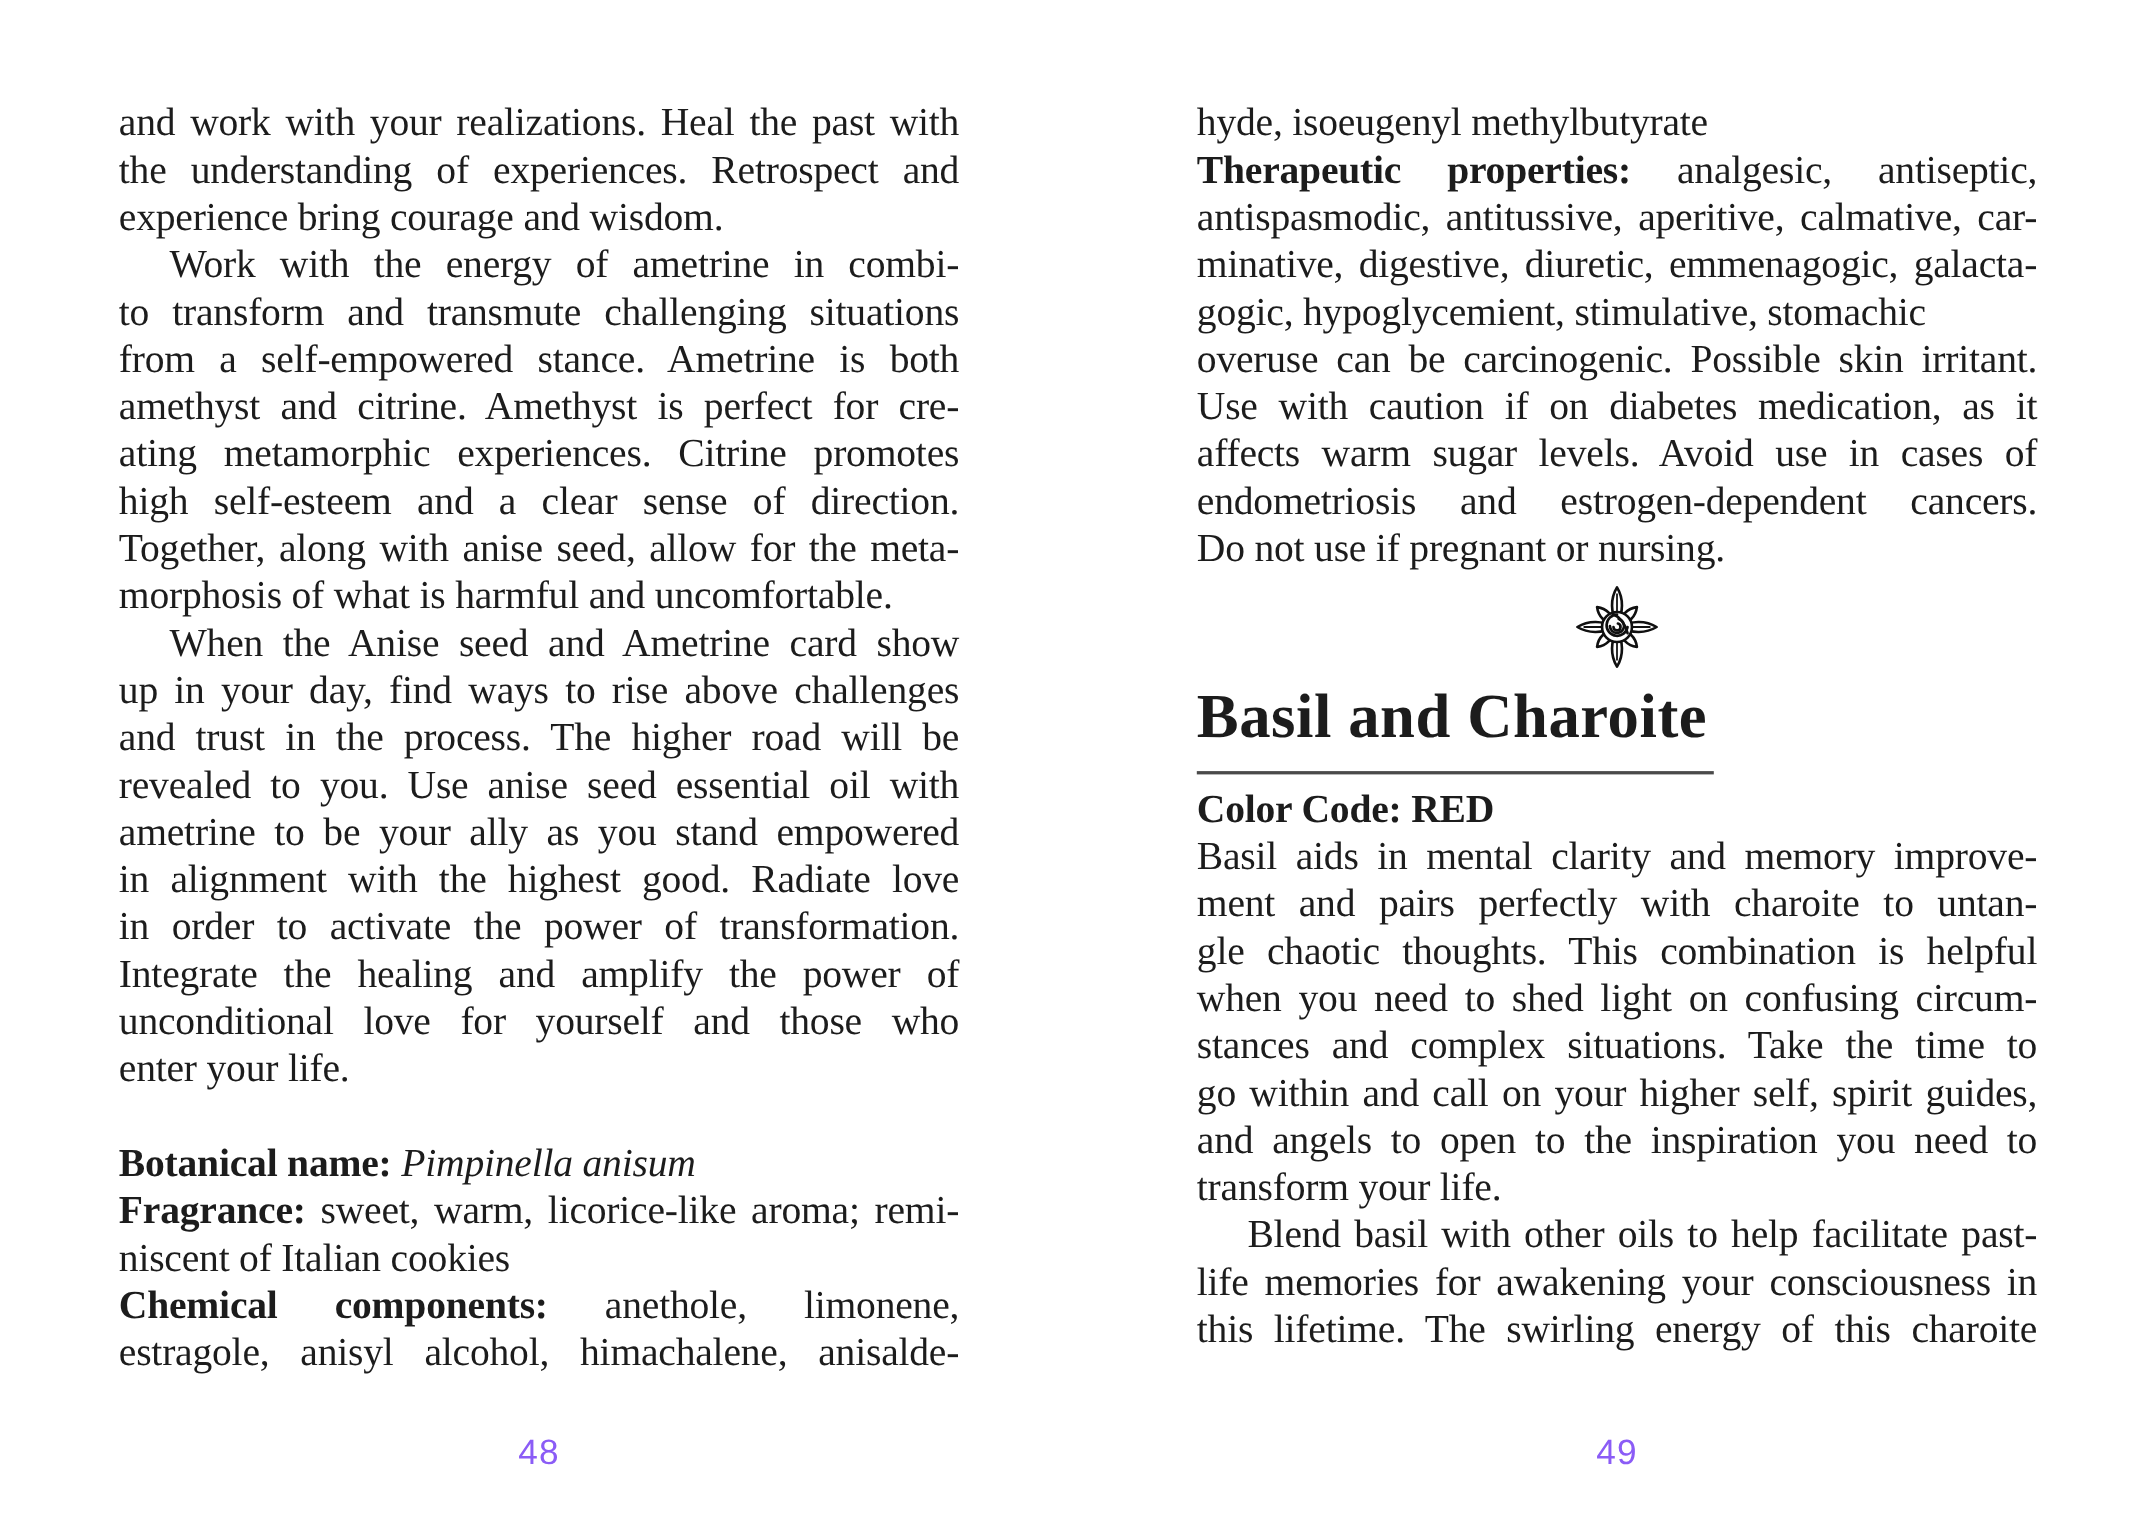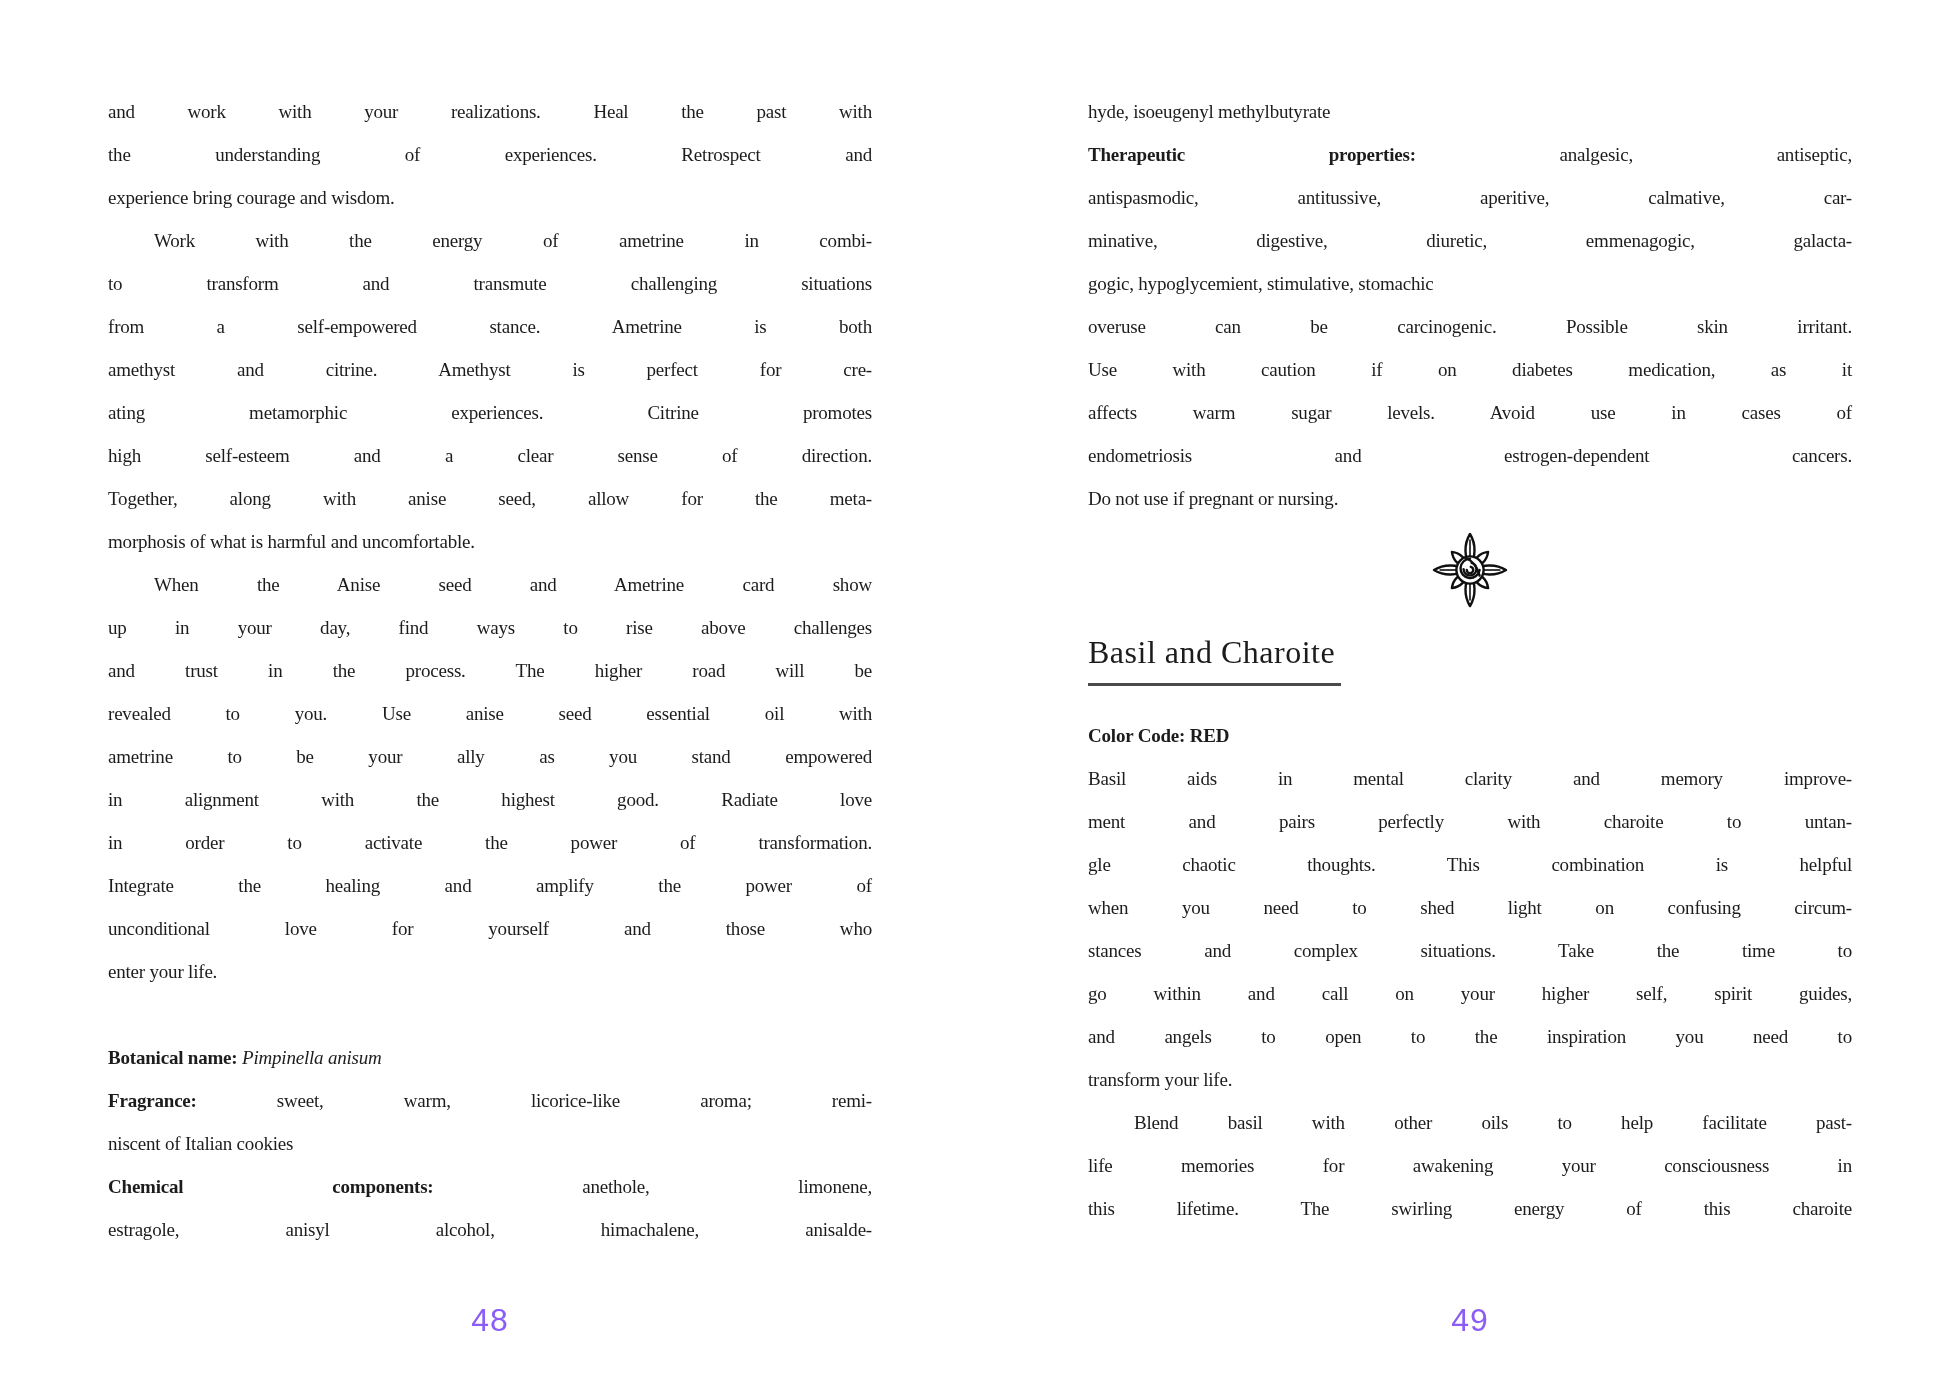--- a/index.html
+++ b/index.html
@@ -11,45 +11,45 @@
     position: relative;
     overflow: hidden;
   }
   .spread { position: absolute; inset: 0; background: #ffffff; }
   .col { position: absolute; top: 90px; width: 764px; }
   .col-left  { left: 108px; }
   .col-right { left: 1088px; }
 
   .ln {
     height: 43px; line-height: 43px;
-    font-size: 19px;
+    font-size: 36px;
     text-align: justify;
     text-align-last: justify;
     text-justify: inter-word;
     letter-spacing: -0.2px;
     white-space: nowrap;
   }
   .ln.nj { text-align: left; text-align-last: left; }
   .ln.ind { text-indent: 46px; }
   .ln .b { font-weight: 700; }
   .ln .i { font-style: italic; }
   .ln.blank { height: 43px; }
 
   .orn { height: 100px; display: flex; align-items: center; justify-content: center; }
 
   .headrow { height: 88px; padding-top: 6px; }
   .heading {
     margin: 0;
     display: inline-block;
-    font-size: 32px;
+    font-size: 57px;
     line-height: 52px;
-    font-weight: 400;
+    font-weight: 700;
     letter-spacing: 0.5px;
     border-bottom: 3px solid #4a4a4a;
-    padding: 0 6px 5px 0;
+    padding: 0 6px 23px 0;
   }
 
   .pageno {
     position: absolute; top: 1302px; width: 764px;
     text-align: center;
     font-family: "Liberation Sans", "DejaVu Sans", sans-serif;
     font-size: 32px; letter-spacing: 1px;
     color: #8b5cf6;
   }
   .pageno-left  { left: 108px; }

